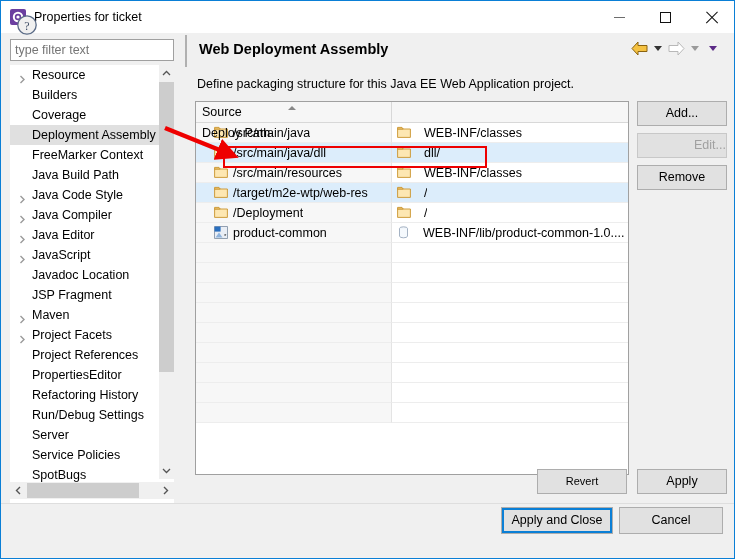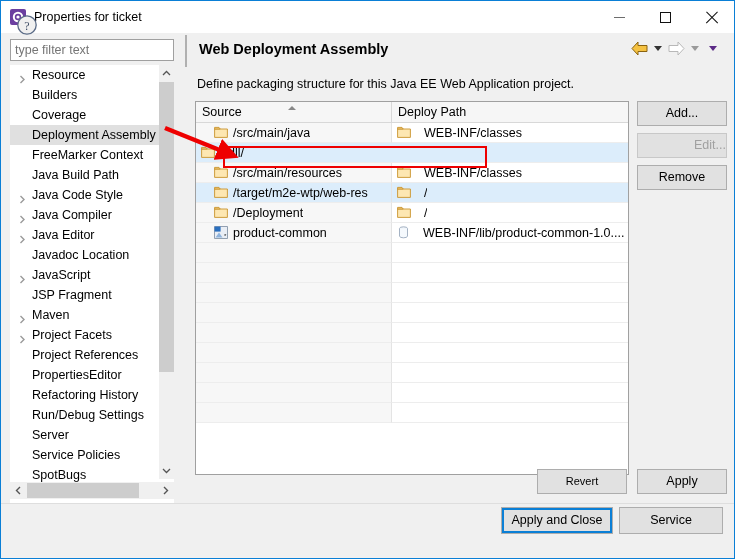--- a/index.html
+++ b/index.html
@@ -143,21 +143,21 @@
 
   
   #table-wrap {
     position: absolute; left: 10px; top: 66px;
     width: 434px; height: 374px;
     border: 1px solid #a0a0a0; background: #fff;
     overflow: hidden;
   }
   #table-head {
     display: flex; height: 21px; background: #f6f6f6;
-    border-bottom: 1px solid #d8d8d8; position: relative;
+    border-bottom: 1px solid #d8d8d8; position: relative; flex-direction: column;
   }
   .th {
     font-size: 12.5px; color: #000; line-height: 21px; padding-left: 6px;
     position: relative;
   }
   .th.src { width: 196px; border-right: 1px solid #d8d8d8; }
   .th.dep { flex: 1 1 auto; }
   #sort-caret {
     position: absolute; left: 92px; top: 4px;
     width: 0; height: 0;
@@ -279,24 +279,24 @@
         <div class="tree-item"><span>Java Build Path</span></div>
         <div class="tree-item"><span class="twisty"><svg width="9" height="9" viewBox="0 0 9 9">
               <path d="M2.5 1 L6 4.5 L2.5 8" stroke="#9a9a9a" stroke-width="1.4" fill="none"></path>
             </svg></span><span>Java Code Style</span></div>
         <div class="tree-item"><span class="twisty"><svg width="9" height="9" viewBox="0 0 9 9">
               <path d="M2.5 1 L6 4.5 L2.5 8" stroke="#9a9a9a" stroke-width="1.4" fill="none"></path>
             </svg></span><span>Java Compiler</span></div>
         <div class="tree-item"><span class="twisty"><svg width="9" height="9" viewBox="0 0 9 9">
               <path d="M2.5 1 L6 4.5 L2.5 8" stroke="#9a9a9a" stroke-width="1.4" fill="none"></path>
             </svg></span><span>Java Editor</span></div>
+        <div class="tree-item"><span class="twisty"><svg width="9" height="9" viewBox="0 0 9 9">
+              <path d="M2.5 1 L6 4.5 L2.5 8" stroke="#9a9a9a" stroke-width="1.4" fill="none"></path>
+            </svg></span><span>JavaScript</span></div>
         <div class="tree-item"><span>Javadoc Location</span></div>
-        <div class="tree-item"><span class="twisty"><svg width="9" height="9" viewBox="0 0 9 9">
-              <path d="M2.5 1 L6 4.5 L2.5 8" stroke="#9a9a9a" stroke-width="1.4" fill="none"></path>
-            </svg></span><span>JavaScript</span></div>
         <div class="tree-item"><span>JSP Fragment</span></div>
         <div class="tree-item"><span class="twisty"><svg width="9" height="9" viewBox="0 0 9 9">
               <path d="M2.5 1 L6 4.5 L2.5 8" stroke="#9a9a9a" stroke-width="1.4" fill="none"></path>
             </svg></span><span>Maven</span></div>
         <div class="tree-item"><span class="twisty"><svg width="9" height="9" viewBox="0 0 9 9">
               <path d="M2.5 1 L6 4.5 L2.5 8" stroke="#9a9a9a" stroke-width="1.4" fill="none"></path>
             </svg></span><span>Project Facets</span></div>
         <div class="tree-item"><span>Project References</span></div>
         <div class="tree-item"><span>PropertiesEditor</span></div>
         <div class="tree-item"><span>Refactoring History</span></div>
@@ -383,20 +383,29 @@
               <span class="ic">
                 <svg width="14" height="13" viewBox="0 0 14 13">
                   <path d="M0.6 3 L0.6 11.4 L13.4 11.4 L13.4 3 Z" fill="#fde7b2" stroke="#c8932c" stroke-width="0.9"></path>
                   <path d="M0.6 3 L0.6 1.4 L5 1.4 L6.2 3 Z" fill="#f5cf82" stroke="#c8932c" stroke-width="0.9"></path>
                 </svg>
               </span>
               <span class="lbl">WEB-INF/classes</span>
             </div>
           </div>
           <div class="trow hl">
+            <div class="cell src">
+              <span class="ic">
+                <svg width="14" height="13" viewBox="0 0 14 13">
+                  <path d="M0.6 3 L0.6 11.4 L13.4 11.4 L13.4 3 Z" fill="#fde7b2" stroke="#c8932c" stroke-width="0.9"></path>
+                  <path d="M0.6 3 L0.6 1.4 L5 1.4 L6.2 3 Z" fill="#f5cf82" stroke="#c8932c" stroke-width="0.9"></path>
+                </svg>
+              </span>
+              <span class="lbl">/src/main/java/dll</span>
+            </div>
             <div class="cell dep">
               <span class="ic">
                 <svg width="14" height="13" viewBox="0 0 14 13">
                   <path d="M0.6 3 L0.6 11.4 L13.4 11.4 L13.4 3 Z" fill="#fde7b2" stroke="#c8932c" stroke-width="0.9"></path>
                   <path d="M0.6 3 L0.6 1.4 L5 1.4 L6.2 3 Z" fill="#f5cf82" stroke="#c8932c" stroke-width="0.9"></path>
                 </svg>
               </span>
               <span class="lbl">dll/</span>
             </div>
           </div>
@@ -530,21 +539,21 @@
   </div>
 
   <div id="footer"></div>
   <span id="help-icon">
     <svg width="22" height="22" viewBox="0 0 22 22">
       <circle cx="11" cy="11" r="9.2" fill="#f0f0f0" stroke="#5a6b86" stroke-width="1.3"></circle>
       <text x="11" y="15.5" font-size="12" font-family="Liberation Serif, serif" text-anchor="middle" fill="#3c4a63">?</text>
     </svg>
   </span>
   <div id="btn-applyclose">Apply and Close</div>
-  <div id="btn-cancel">Service</div>
+  <div id="btn-cancel">Cancel</div>
 
   <svg id="annot-arrow">
     <defs>
       <marker id="rhead" markerWidth="5" markerHeight="5" refX="2.2" refY="2.5" orient="auto">
         <path d="M0,0 L5,2.5 L0,5 z" fill="#ee0000"></path>
       </marker>
     </defs>
     <line x1="164" y1="127" x2="226" y2="152" stroke="#ee0000" stroke-width="4.5" marker-end="url(#rhead)"></line>
   </svg>
   <div id="annot-rect"></div>

